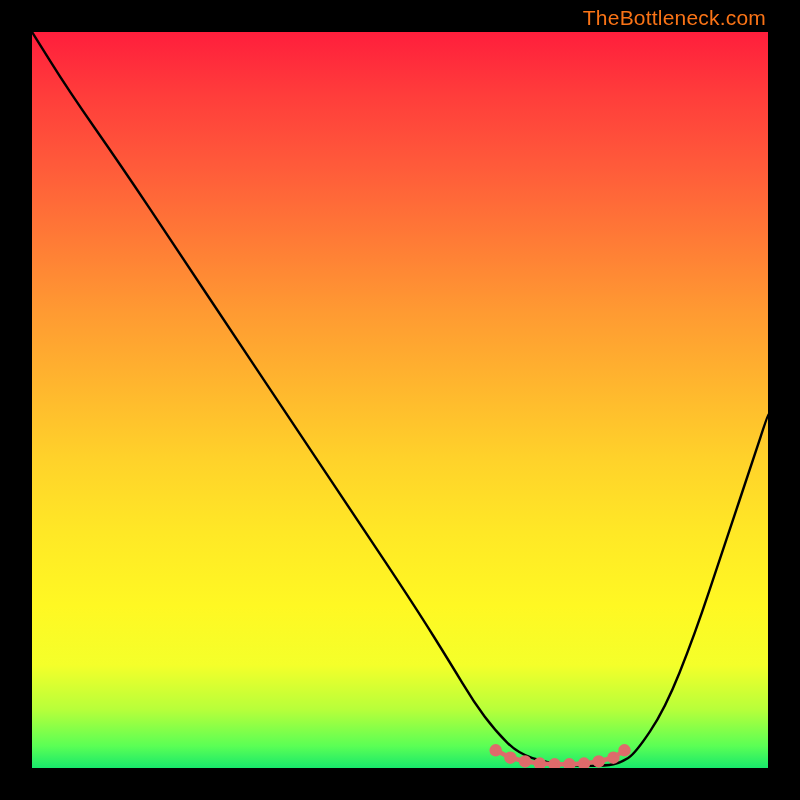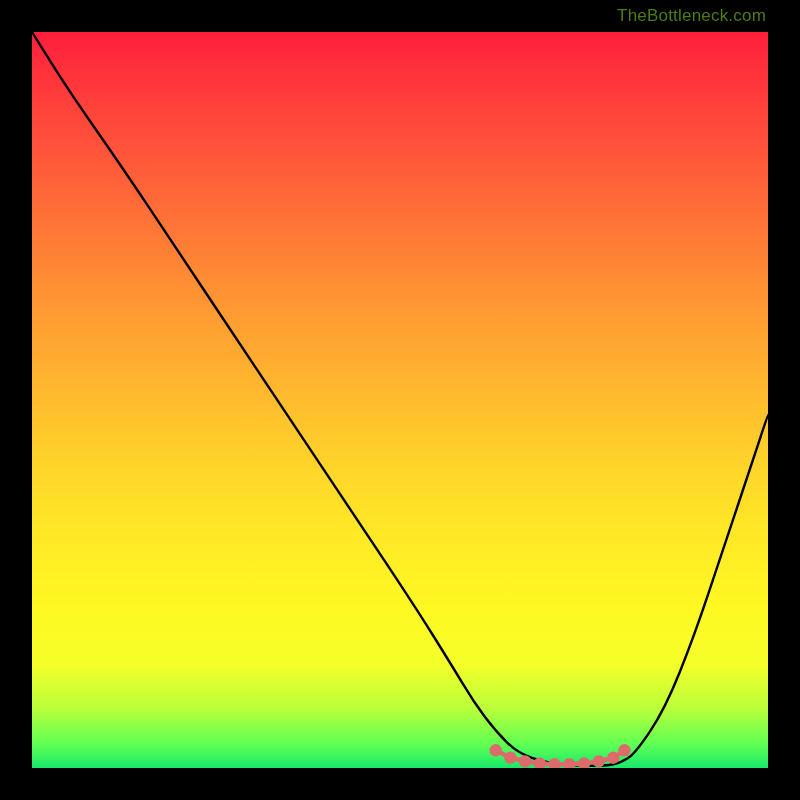--- a/index.html
+++ b/index.html
@@ -37,22 +37,22 @@
       #f4ff2a 86%,
       #b8ff3a 92%,
       #5bff55 97%,
       #18e86b 100%
     );
   }
   .watermark {
     position: absolute;
     top: 6px;
     right: 34px;
-    color: #4d7c0f;
-    font-size: 17px;
+    color: #f97316;
+    font-size: 21px;
     letter-spacing: 0.2px;
     user-select: none;
   }
   svg.curve {
     position: absolute;
     left: 0;
     top: 0;
     width: 736px;
     height: 736px;
   }

